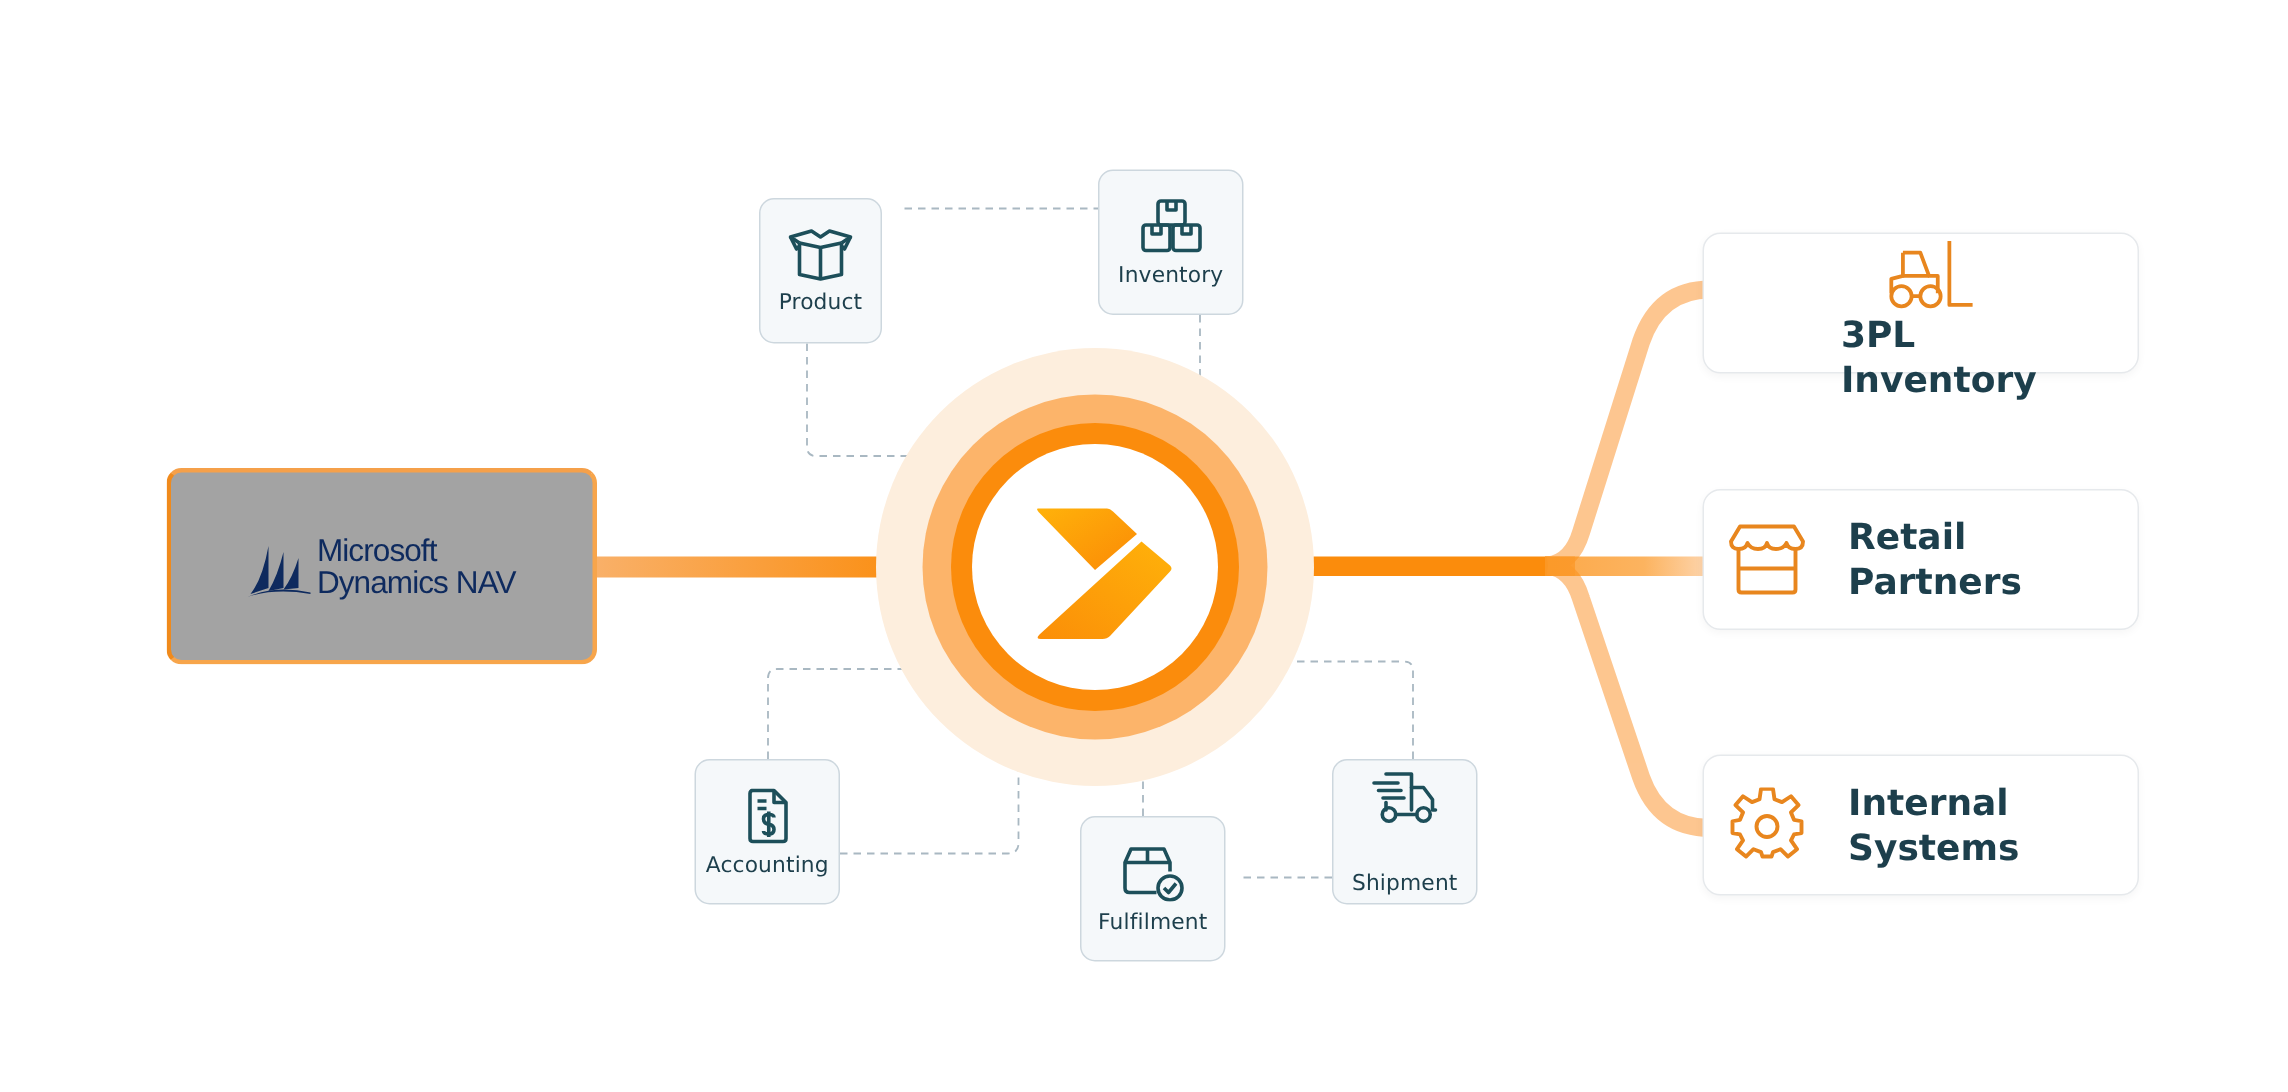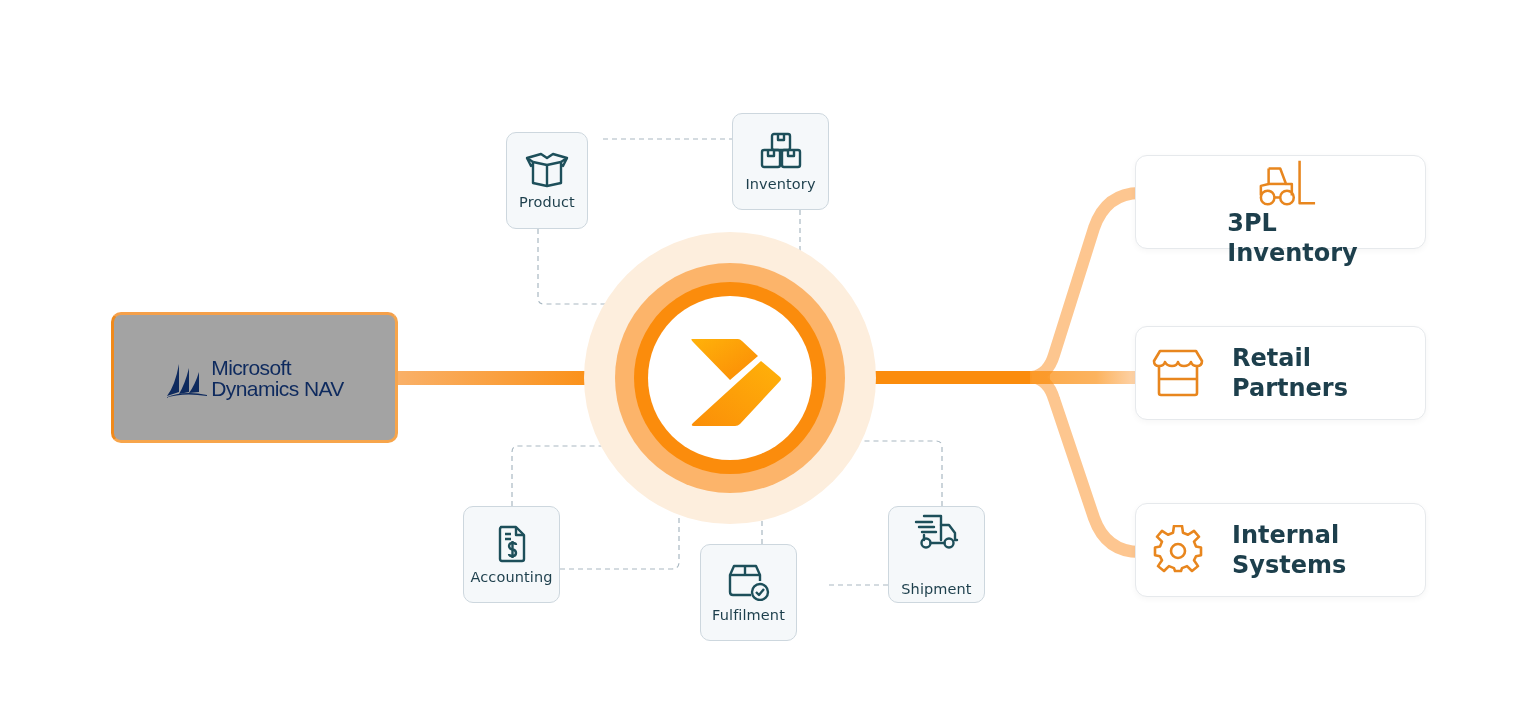--- a/index.html
+++ b/index.html
@@ -139,21 +139,21 @@
   <svg width="30" height="38" viewBox="0 0 30 38" fill="none" stroke="#1d4f5a" stroke-width="2.4" stroke-linejoin="round">
     <path d="M4 2 H19 L27 10 V34 Q27 36 25 36 H5 Q3 36 3 34 V4 Q3 2 5 2 Z"></path>
     <path d="M19 2 V10 H27"></path>
     <path d="M8 9 H14 M8 14 H14"></path>
     <path d="M19 20 Q19 18 15.5 18 Q12 18 12 21 Q12 24 15.5 24.5 Q19 25 19 28 Q19 31 15.5 31 Q12 31 12 29"></path>
     <path d="M15.5 16 V33"></path>
   </svg>
   <div class="lbl">Accounting</div>
 </div>
 
-<div class="node" style="left:700px; top:544px; width:97px; height:97px;">
+<div class="node" style="left:720px; top:544px; width:97px; height:97px;">
   <svg width="44" height="38" viewBox="0 0 44 38" fill="none" stroke="#1d4f5a" stroke-width="2.4" stroke-linejoin="round">
     <path d="M24 32 H6 Q3 32 3 29 V12 L7 3 H29 L33 12 V18"></path>
     <path d="M3 12 H33"></path>
     <path d="M18 3 V12"></path>
     <circle cx="33" cy="29" r="8"></circle>
     <path d="M29 29 L32 32 L37 26"></path>
   </svg>
   <div class="lbl">Fulfilment</div>
 </div>
 

